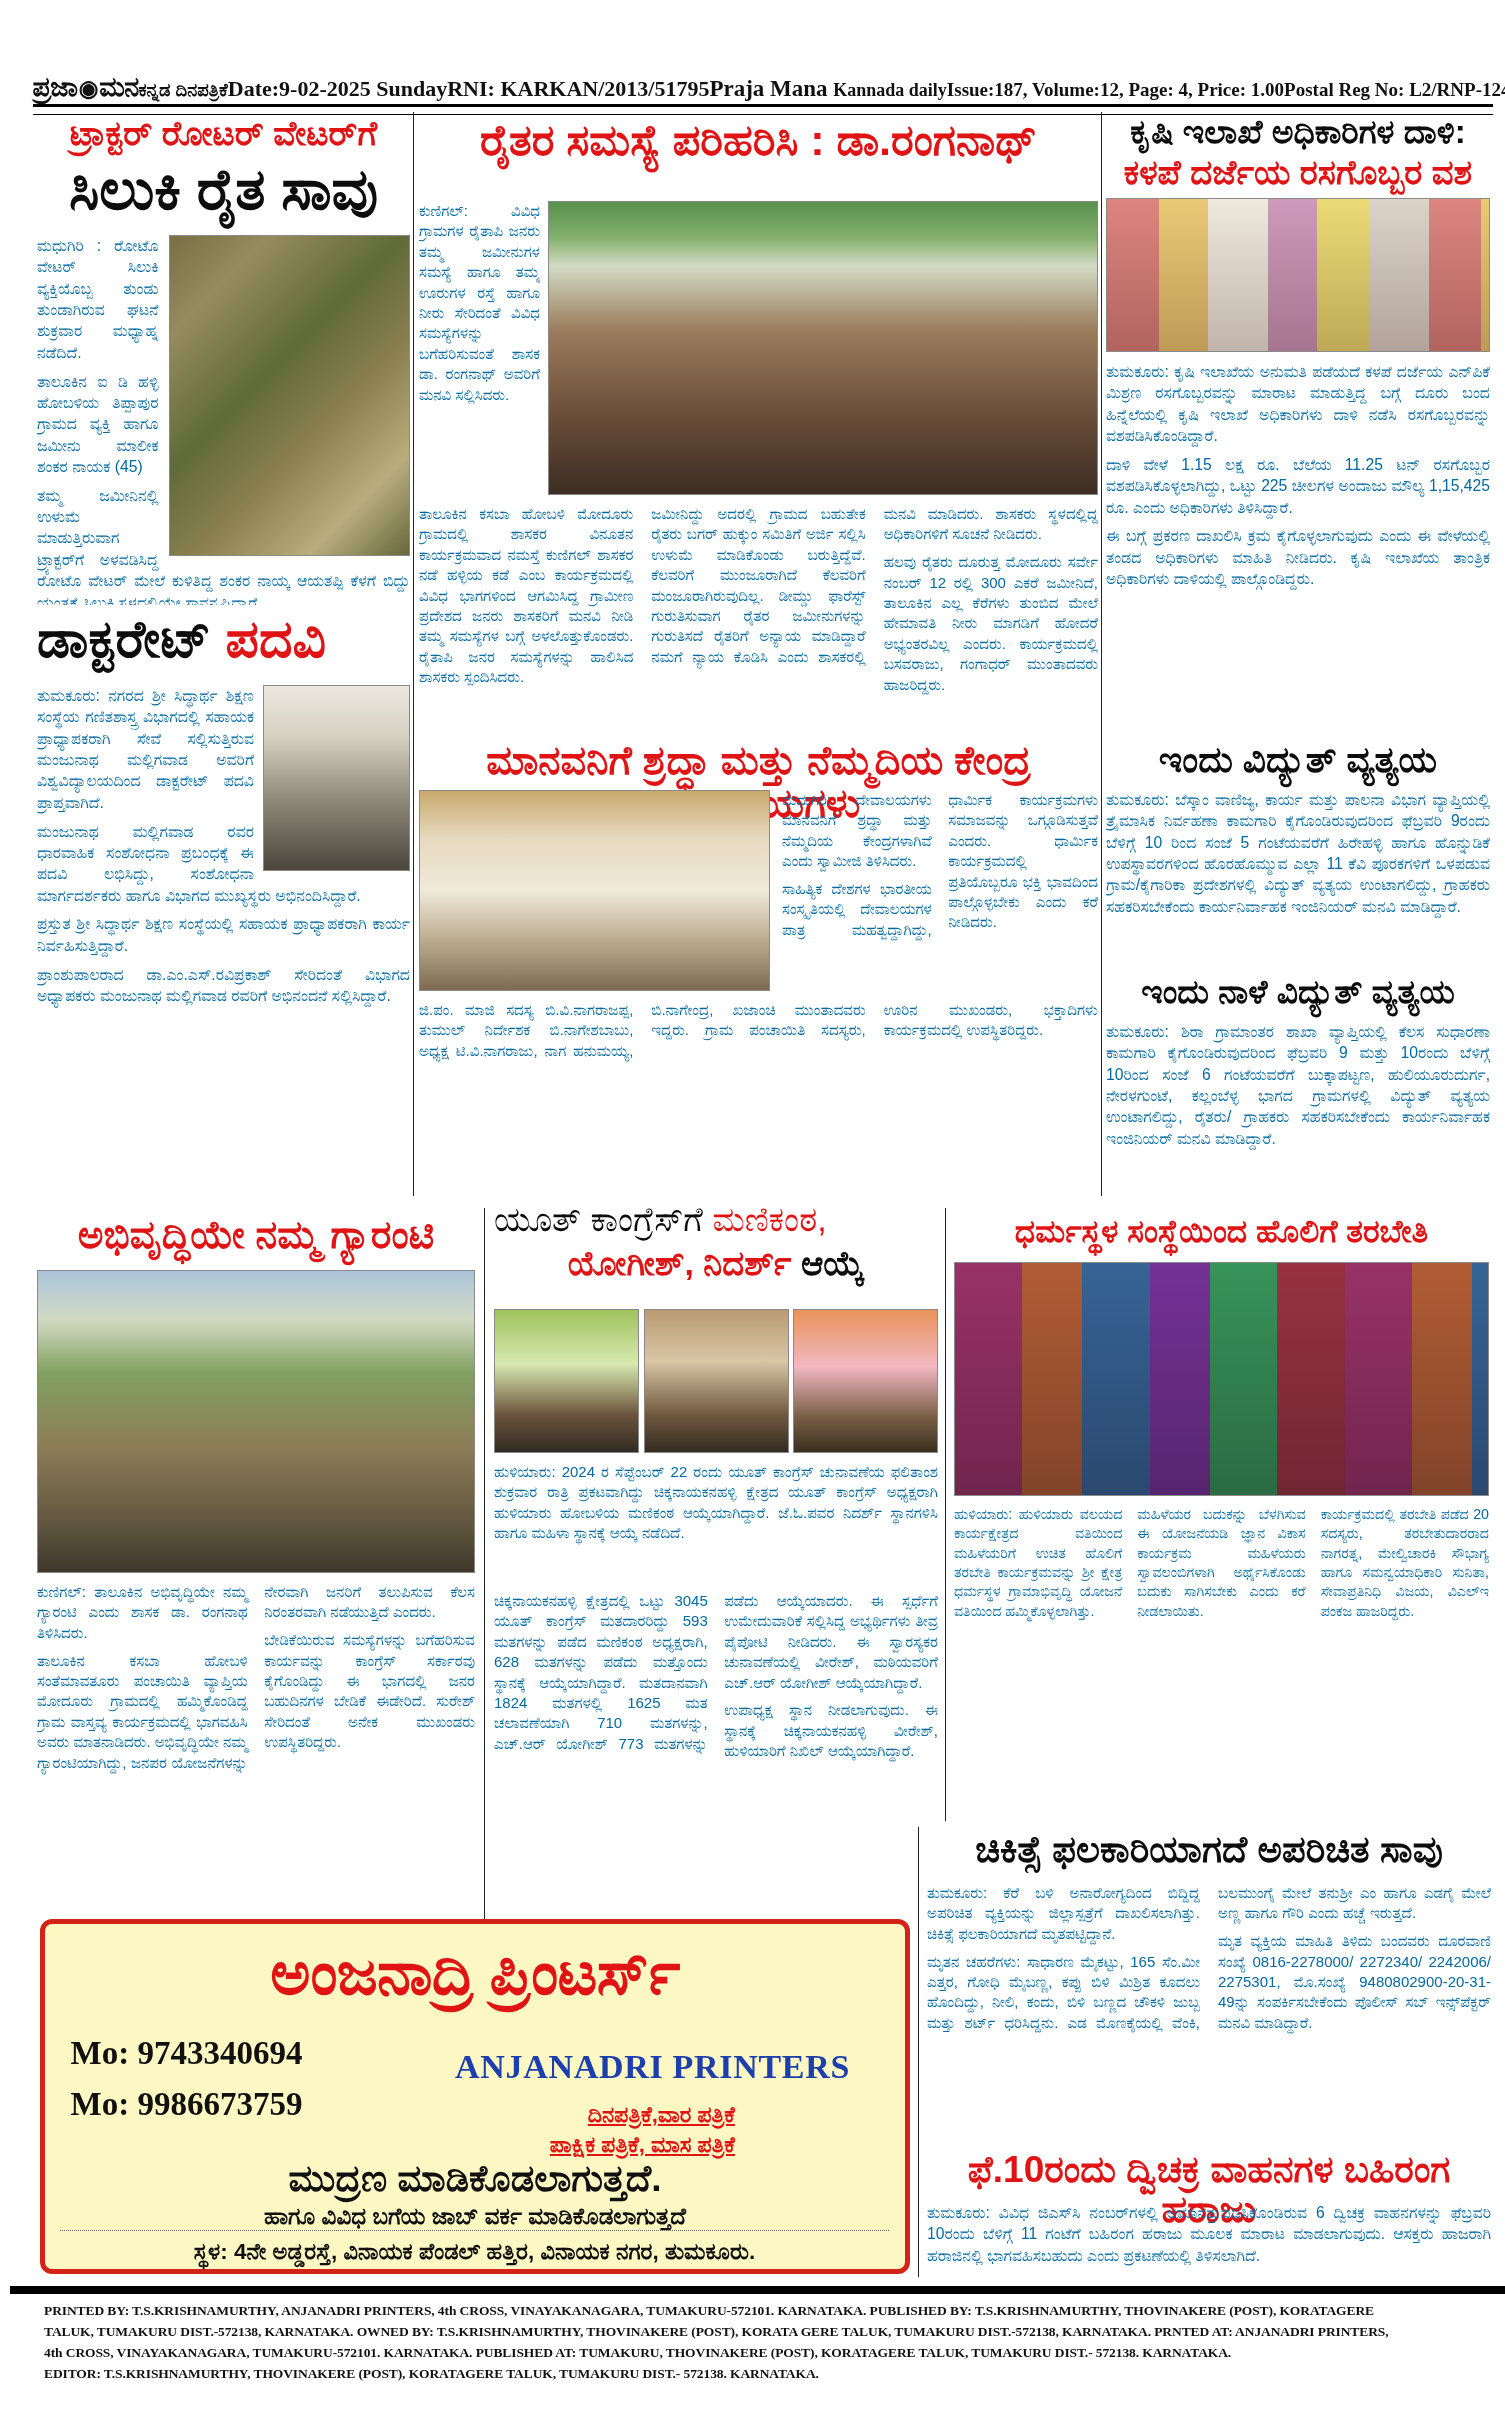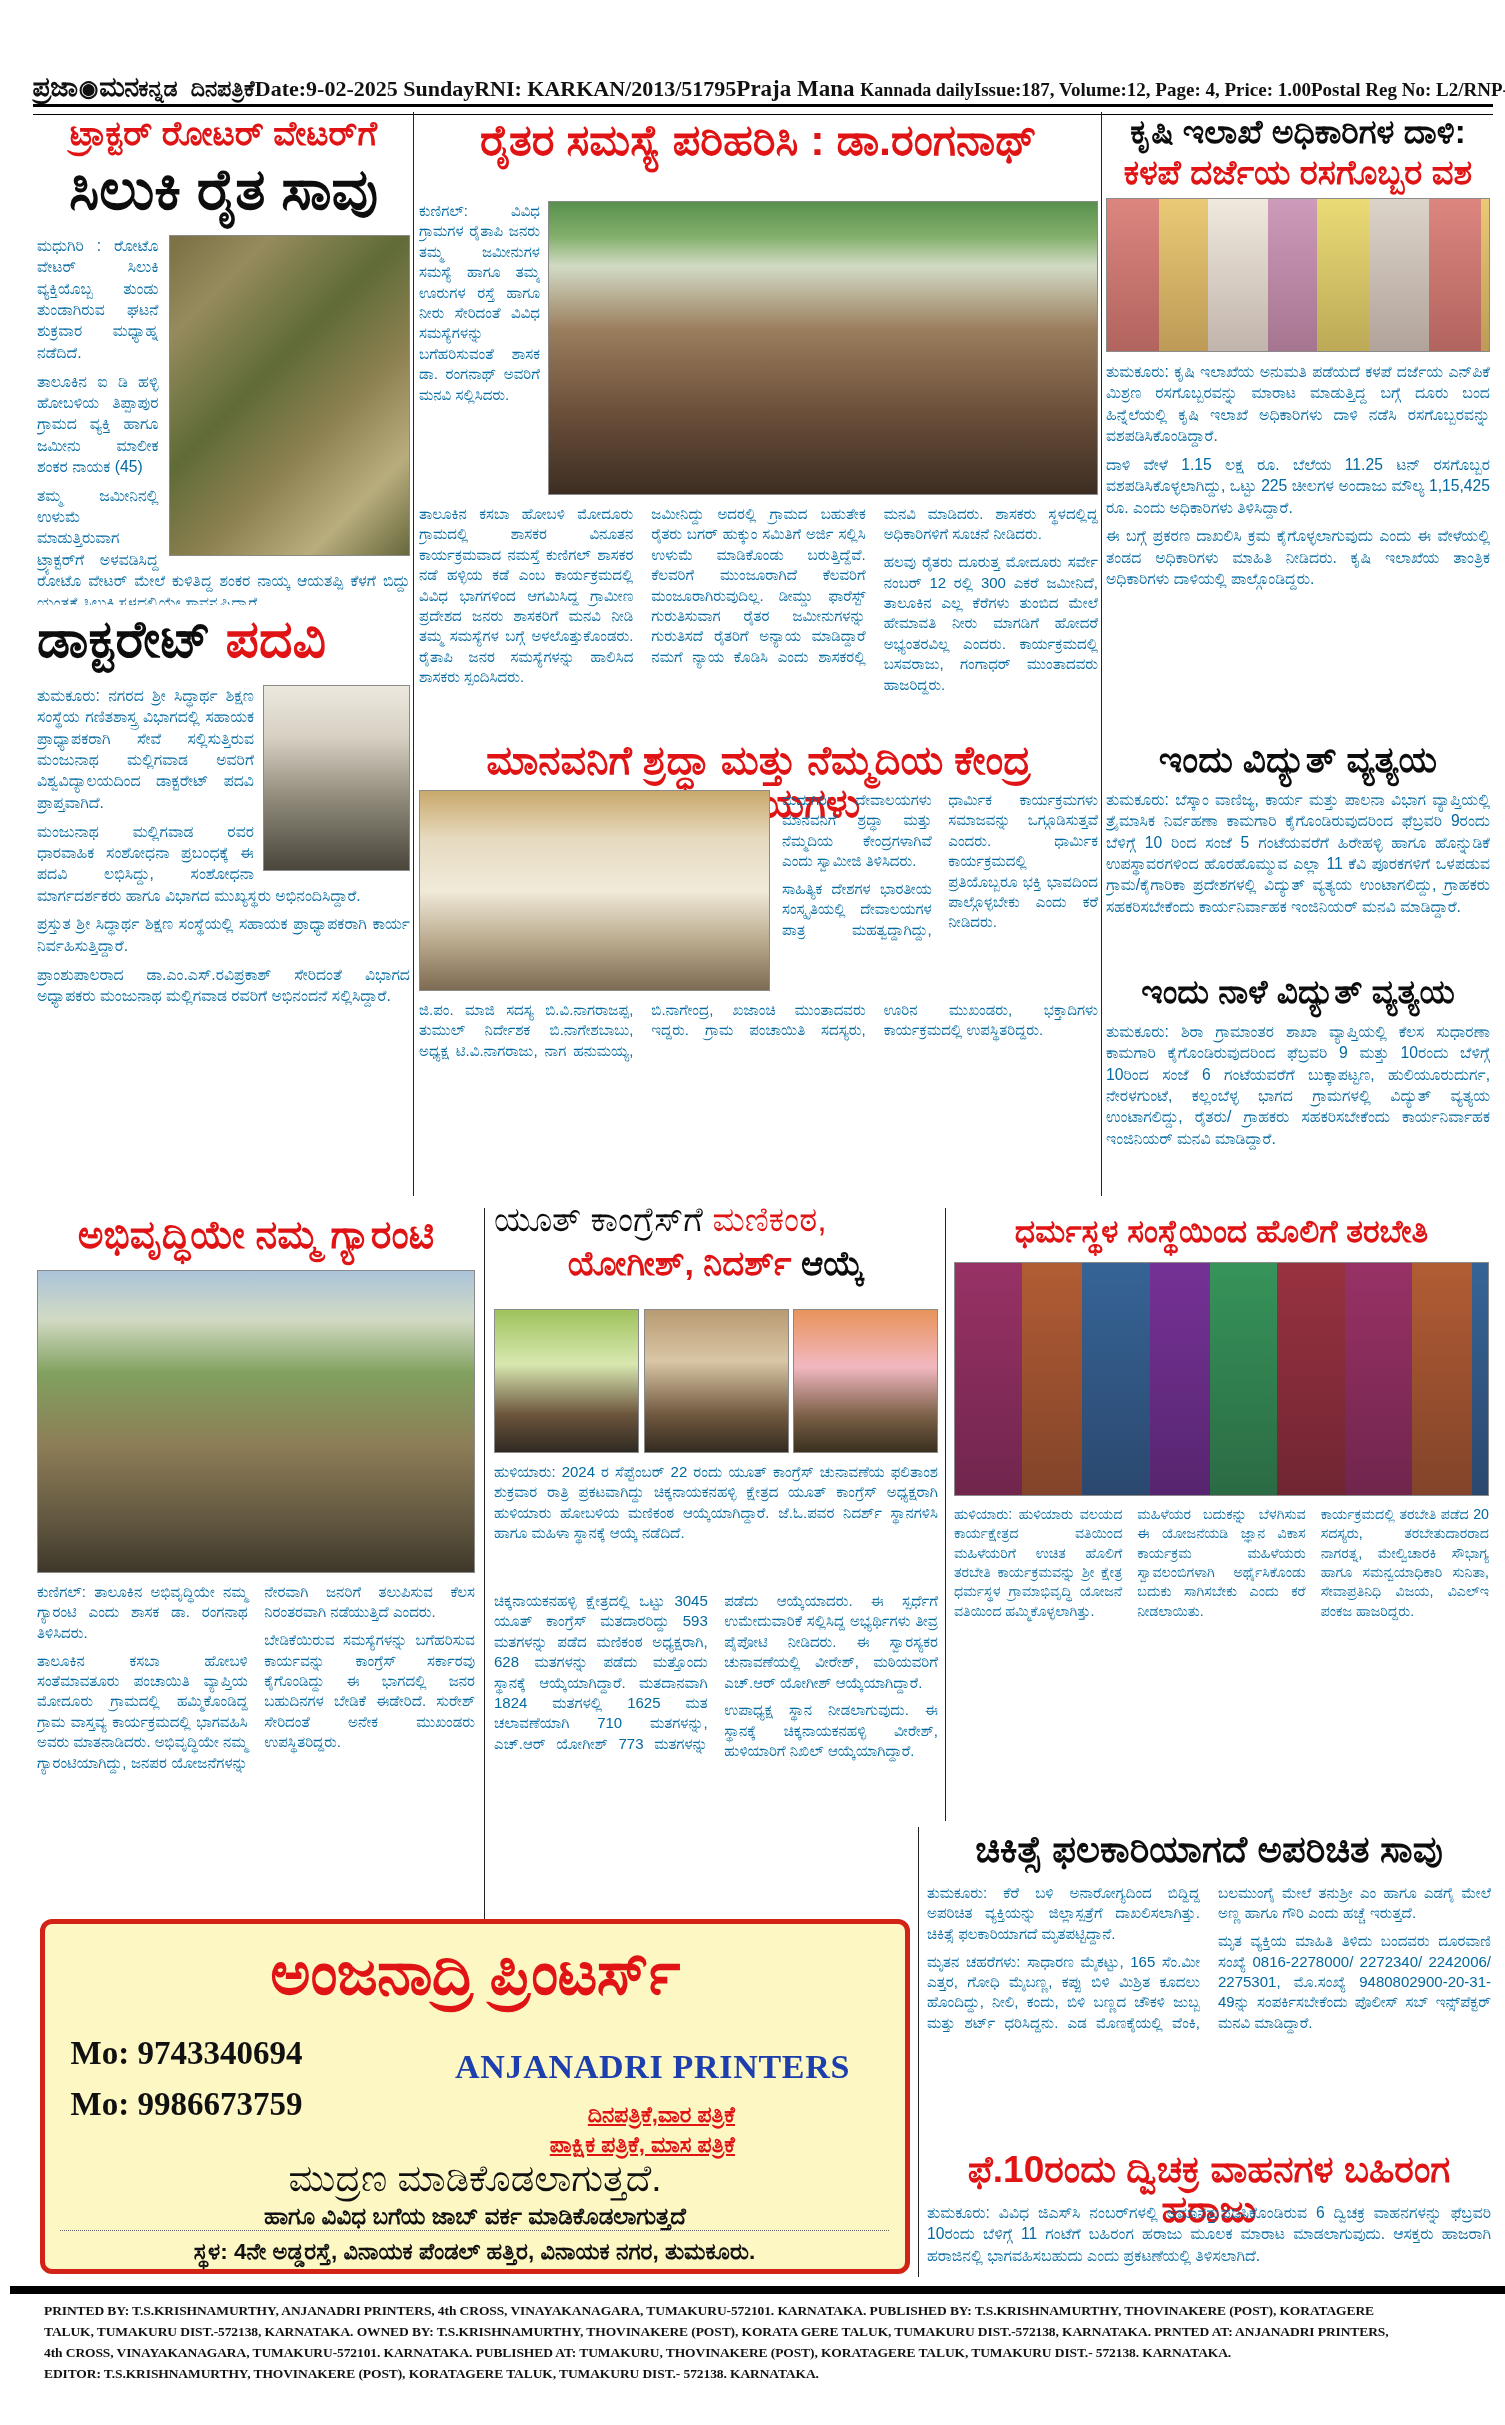--- a/index.html
+++ b/index.html
@@ -4,21 +4,21 @@
 <style>
   html,body{margin:0;padding:0;background:#ffffff;}
   body{font-family:"Liberation Sans",sans-serif;color:#111;}
   #page{position:relative;width:1505px;height:2426px;background:#fff;overflow:hidden;margin-left:10px;}
 
   
   #masthead{position:absolute;left:22.5px;top:72px;width:1460px;height:31.5px;
     display:flex;align-items:baseline;justify-content:space-between;white-space:nowrap;}
   .mh-logo{font-weight:bold;font-size:27px;letter-spacing:-0.7px;}
   .mh-emblem{font-size:22.5px;margin:0 1.5px;}
-  .mh-sub{font-size:22px;font-weight:bold;font-family:Liberation Mono, monospace;}
+  .mh-sub{font-size:18px;font-weight:bold;}
   .mh-serif{font-family:"Liberation Serif",serif;font-weight:bold;font-size:22px;}
   .mh-name{font-family:"Liberation Serif",serif;font-weight:bold;font-size:23px;}
   .mh-name small{font-size:18px;font-weight:bold;}
   .mh-small{font-family:"Liberation Serif",serif;font-weight:bold;font-size:19px;}
   .rule-double{position:absolute;left:22.5px;top:104px;width:1460px;height:6.7px;
     border-top:3.7px solid #000;border-bottom:1.5px solid #000;}
 
   
   .hl-red{color:#e01414;font-weight:bold;text-align:center;line-height:1.08;}
   .hl-black{color:#0d0d0d;font-weight:bold;text-align:center;line-height:1.08;}
@@ -48,21 +48,21 @@
   #ad-box{position:absolute;left:30px;top:1919px;width:870px;height:355px;
     background:#fdf7c3;border:5.2px solid #d32317;border-radius:12px;box-sizing:border-box;}
   .ad-title{position:absolute;left:0;top:13.5px;width:100%;text-align:center;
     color:#e01414;font-size:61px;font-weight:bold;letter-spacing:-0.7px;}
   .ad-phone{position:absolute;left:25.5px;font-family:"Liberation Serif",serif;
     font-weight:bold;font-size:33px;color:#111;}
   .ad-en{position:absolute;left:375px;top:124px;width:465px;text-align:center;
     font-family:"Liberation Serif",serif;font-weight:bold;font-size:34px;color:#1d3fae;letter-spacing:0.7px;}
   .ad-red{position:absolute;left:270px;width:420px;text-align:right;color:#e01414;font-weight:bold;font-size:22px;}
   .ad-red.u{text-decoration:underline;}
-  .ad-big{position:absolute;left:0;top:234px;width:100%;text-align:center;color:#111;font-weight:normal;font-size:37px;}
+  .ad-big{position:absolute;left:0;top:234px;width:100%;text-align:center;color:#111;font-weight:bold;font-size:37px;}
   .ad-mid{position:absolute;left:0;top:279px;width:100%;text-align:center;color:#111;font-weight:bold;font-size:23px;}
   .ad-addr{position:absolute;left:15px;top:306px;width:829px;text-align:center;color:#111;font-weight:bold;
     font-size:22.5px;border-top:1.5px dotted #666;padding-top:7.5px;}
 
   
   #footer-bar{position:absolute;left:0;top:2286px;width:1505px;height:7.5px;background:#000;}
   .footer-line{position:absolute;left:34px;width:1447px;font-family:"Liberation Serif",serif;
     font-size:13.5px;font-weight:bold;letter-spacing:-0.1px;color:#111;white-space:nowrap;overflow:hidden;}
 </style>
 </head>

